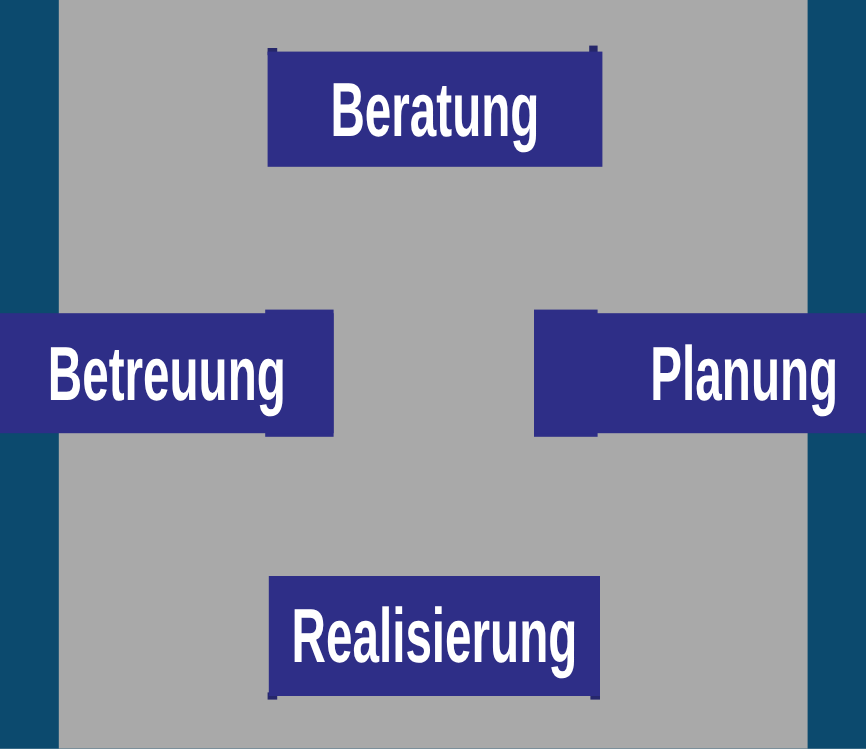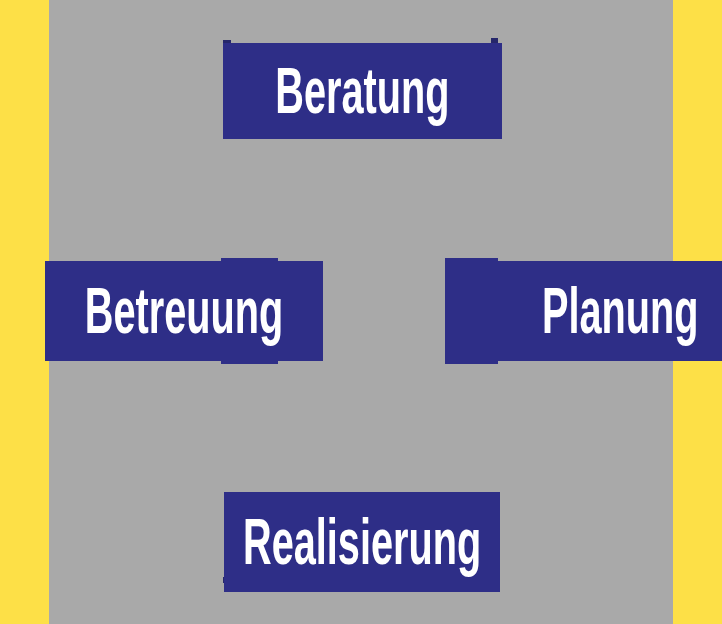--- a/index.html
+++ b/index.html
@@ -5,21 +5,21 @@
   html, body { margin: 0; padding: 0; }
   body {
     background: #ffffff;
     font-family: "Liberation Sans", sans-serif;
   }
   .canvas {
     position: relative;
     width: 722px;
     height: 624px;
     overflow: hidden;
-    background: #fde047;
+    background: #0c4a6e;
   }
   .bg-square {
     position: absolute;
     left: 49px; top: 0;
     width: 624px; height: 624px;
   }
   .node {
     position: absolute;
     display: flex;
     align-items: center;
@@ -32,21 +32,21 @@
     line-height: 1;
     white-space: nowrap;
     transform: scaleX(0.62);
     transform-origin: 50% 50%;
     letter-spacing: 0px;
   }
   
   .node-beratung     { left: 223px; top: 43px;  width: 279px; height: 96px;  }
   .node-betreuung    { left: 0;     top: 261px; width: 278px; height: 100px; }
   .node-planung      { left: 445px; top: 261px; width: 272px; height: 100px; }
-  .node-realisierung { left: 224px; top: 480px; width: 276px; height: 100px; margin-top: 12px; }
+  .node-realisierung { left: 224px; top: 480px; width: 276px; height: 100px; }
   
   .stub { position: absolute; z-index: 1; }
   .stub-beratung-left  { left: 223px; top: 40px;  width: 8px;  height: 6px;  }
   .stub-beratung-right { left: 491px; top: 38px;  width: 7px;  height: 8px;  }
   .bar-betreuung       { left: 221px; top: 258px; width: 57px; height: 106px; }
   .bar-planung         { left: 445px; top: 258px; width: 53px; height: 106px; }
   .stub-real-left      { left: 223px; top: 577px; width: 8px;  height: 6px;  }
   .stub-real-right     { left: 492px; top: 577px; width: 8px;  height: 6px;  }
 </style>
 </head>
@@ -60,21 +60,21 @@
   <div class="stub stub-beratung-right" style="background-color: rgb(38, 39, 107);"></div>
   <div class="stub bar-betreuung" style="background-color: rgb(46, 46, 135);"></div>
   <div class="stub bar-planung" style="background-color: rgb(46, 46, 135);"></div>
   <div class="stub stub-real-left" style="background-color: rgb(38, 39, 107);"></div>
   <div class="stub stub-real-right" style="background-color: rgb(38, 39, 107);"></div>
 
   <div class="node node-beratung" style="background-color: rgb(46, 46, 135);">
     <span class="label" style="color: rgb(255, 255, 255);">Beratung</span>
   </div>
 
-  <div class="node node-betreuung" style="background-color: rgb(46, 46, 135); margin-left: 45px;">
+  <div class="node node-betreuung" style="background-color: rgb(46, 46, 135);">
     <span class="label" style="color: rgb(255, 255, 255);">Betreuung</span>
   </div>
 
   <div class="node node-planung" style="background-color: rgb(46, 46, 135); padding-left: 39px;">
     <span class="label" style="color: rgb(255, 255, 255);">Planung</span>
   </div>
 
   <div class="node node-realisierung" style="background-color: rgb(46, 46, 135);">
     <span class="label" style="color: rgb(255, 255, 255);">Realisierung</span>
   </div>

